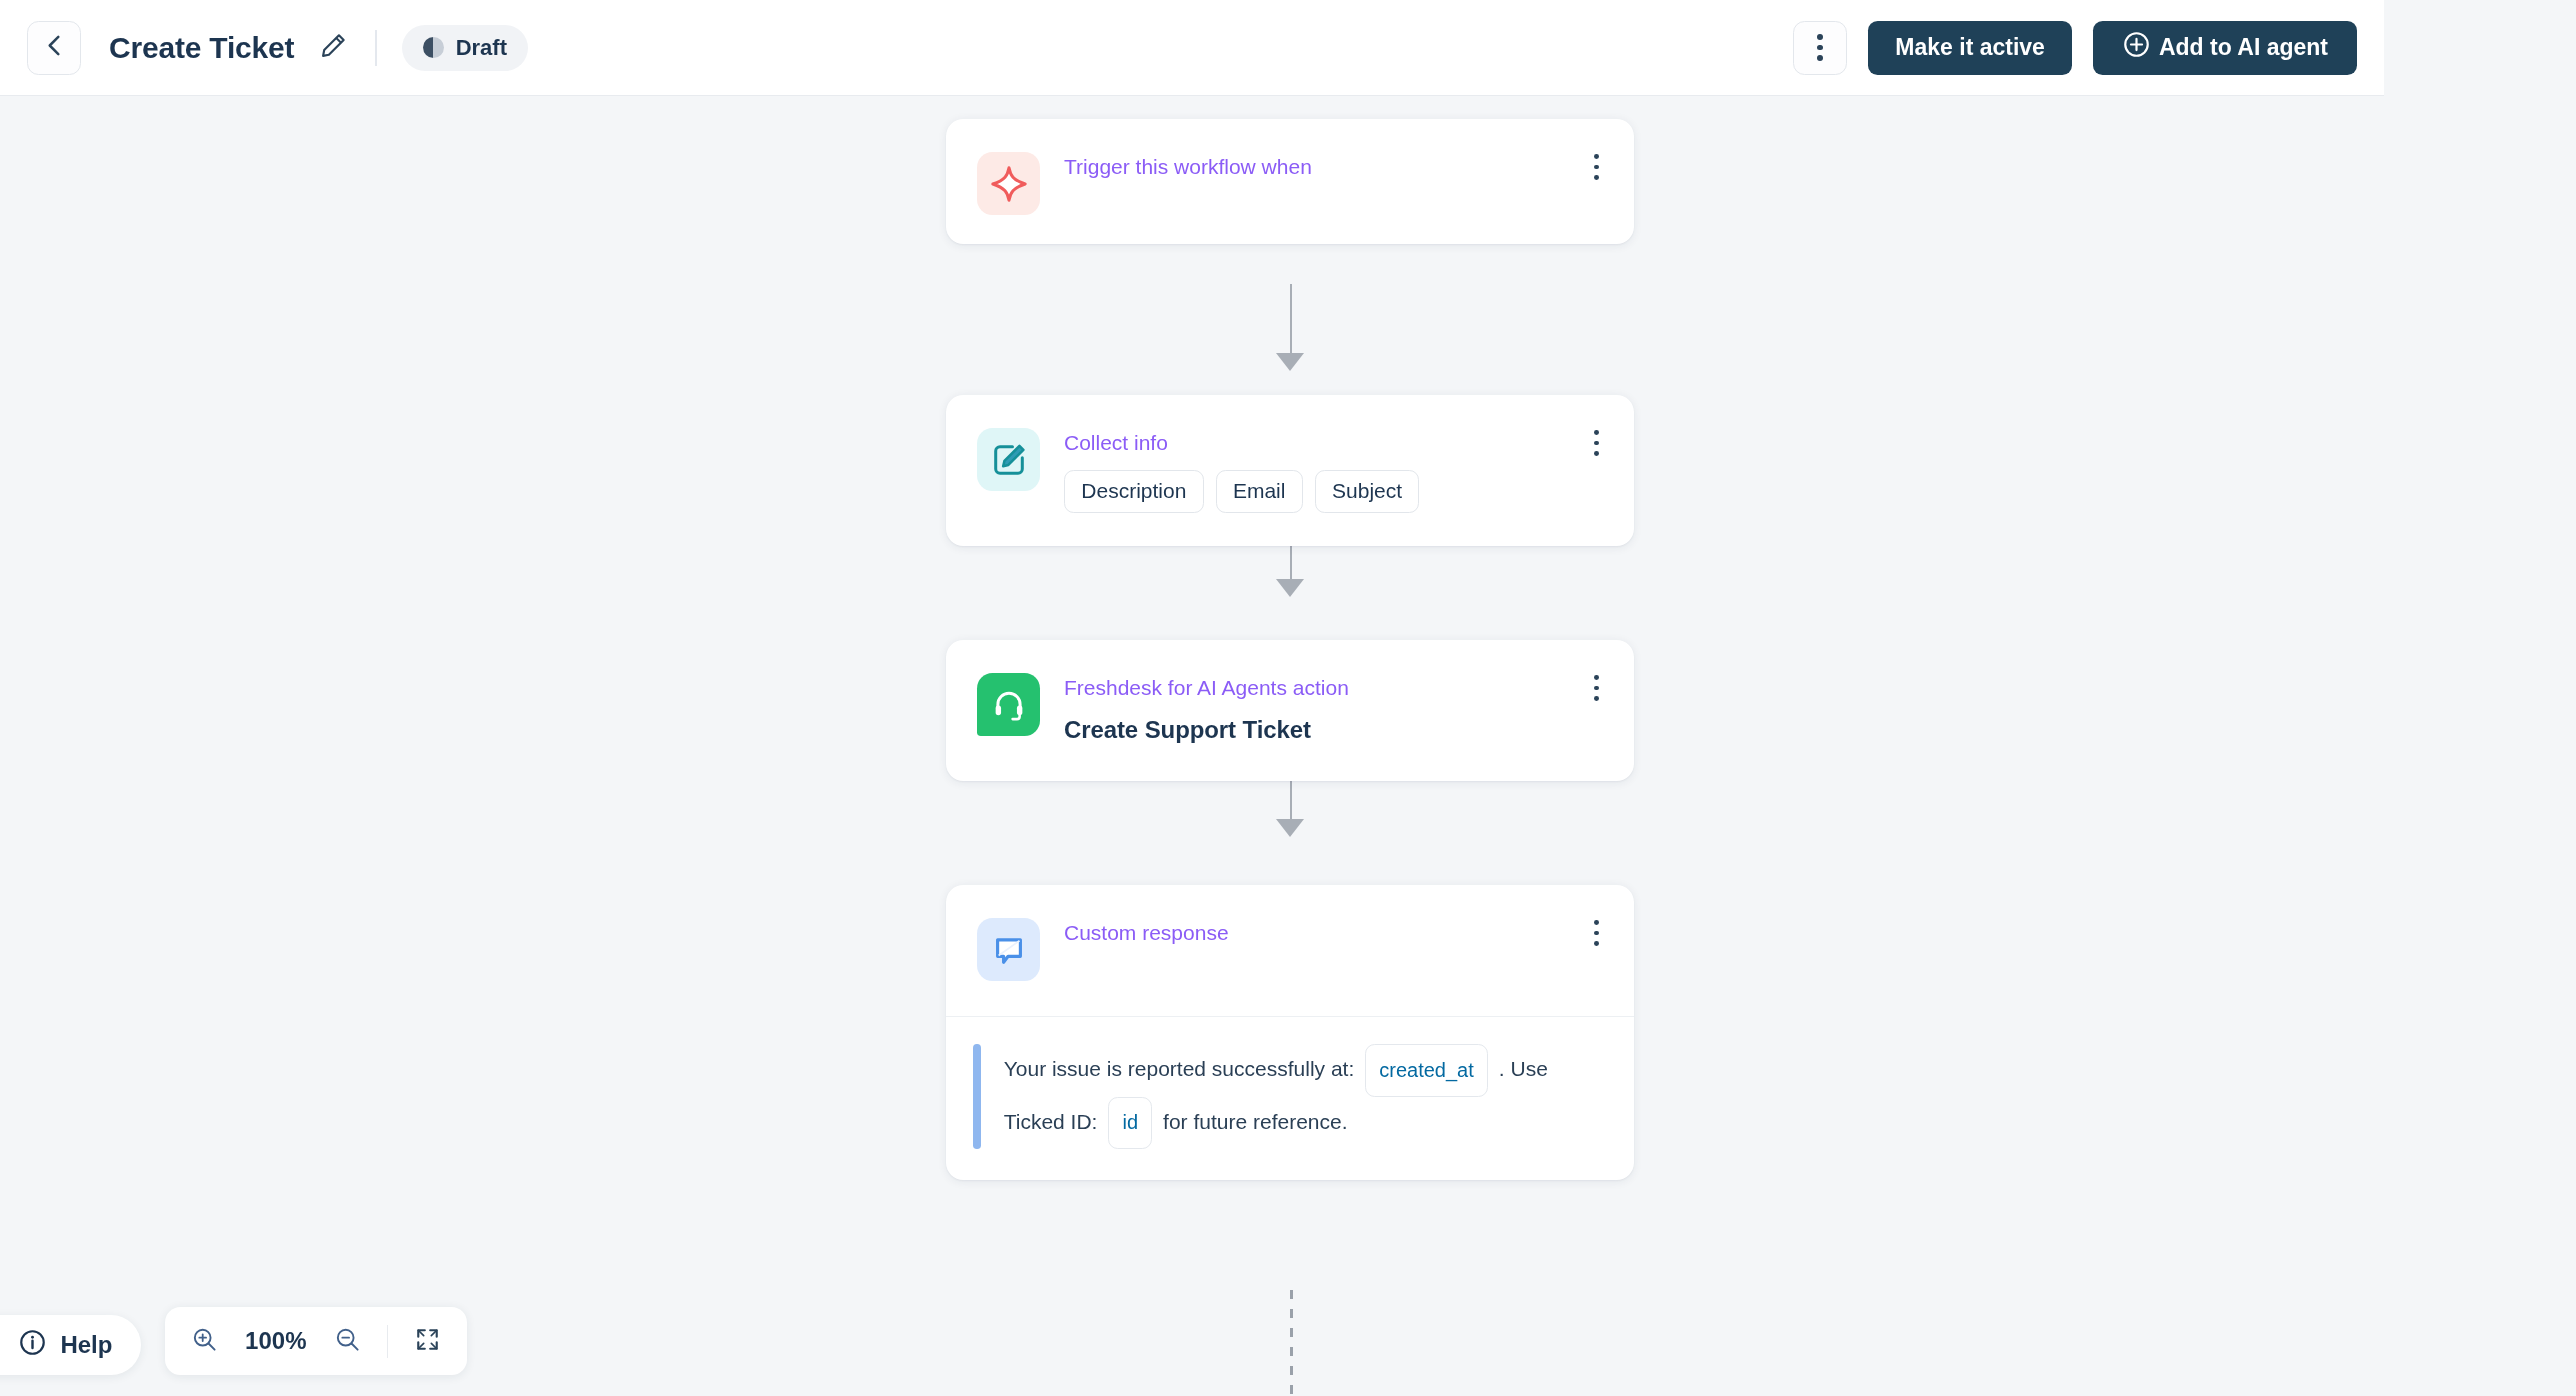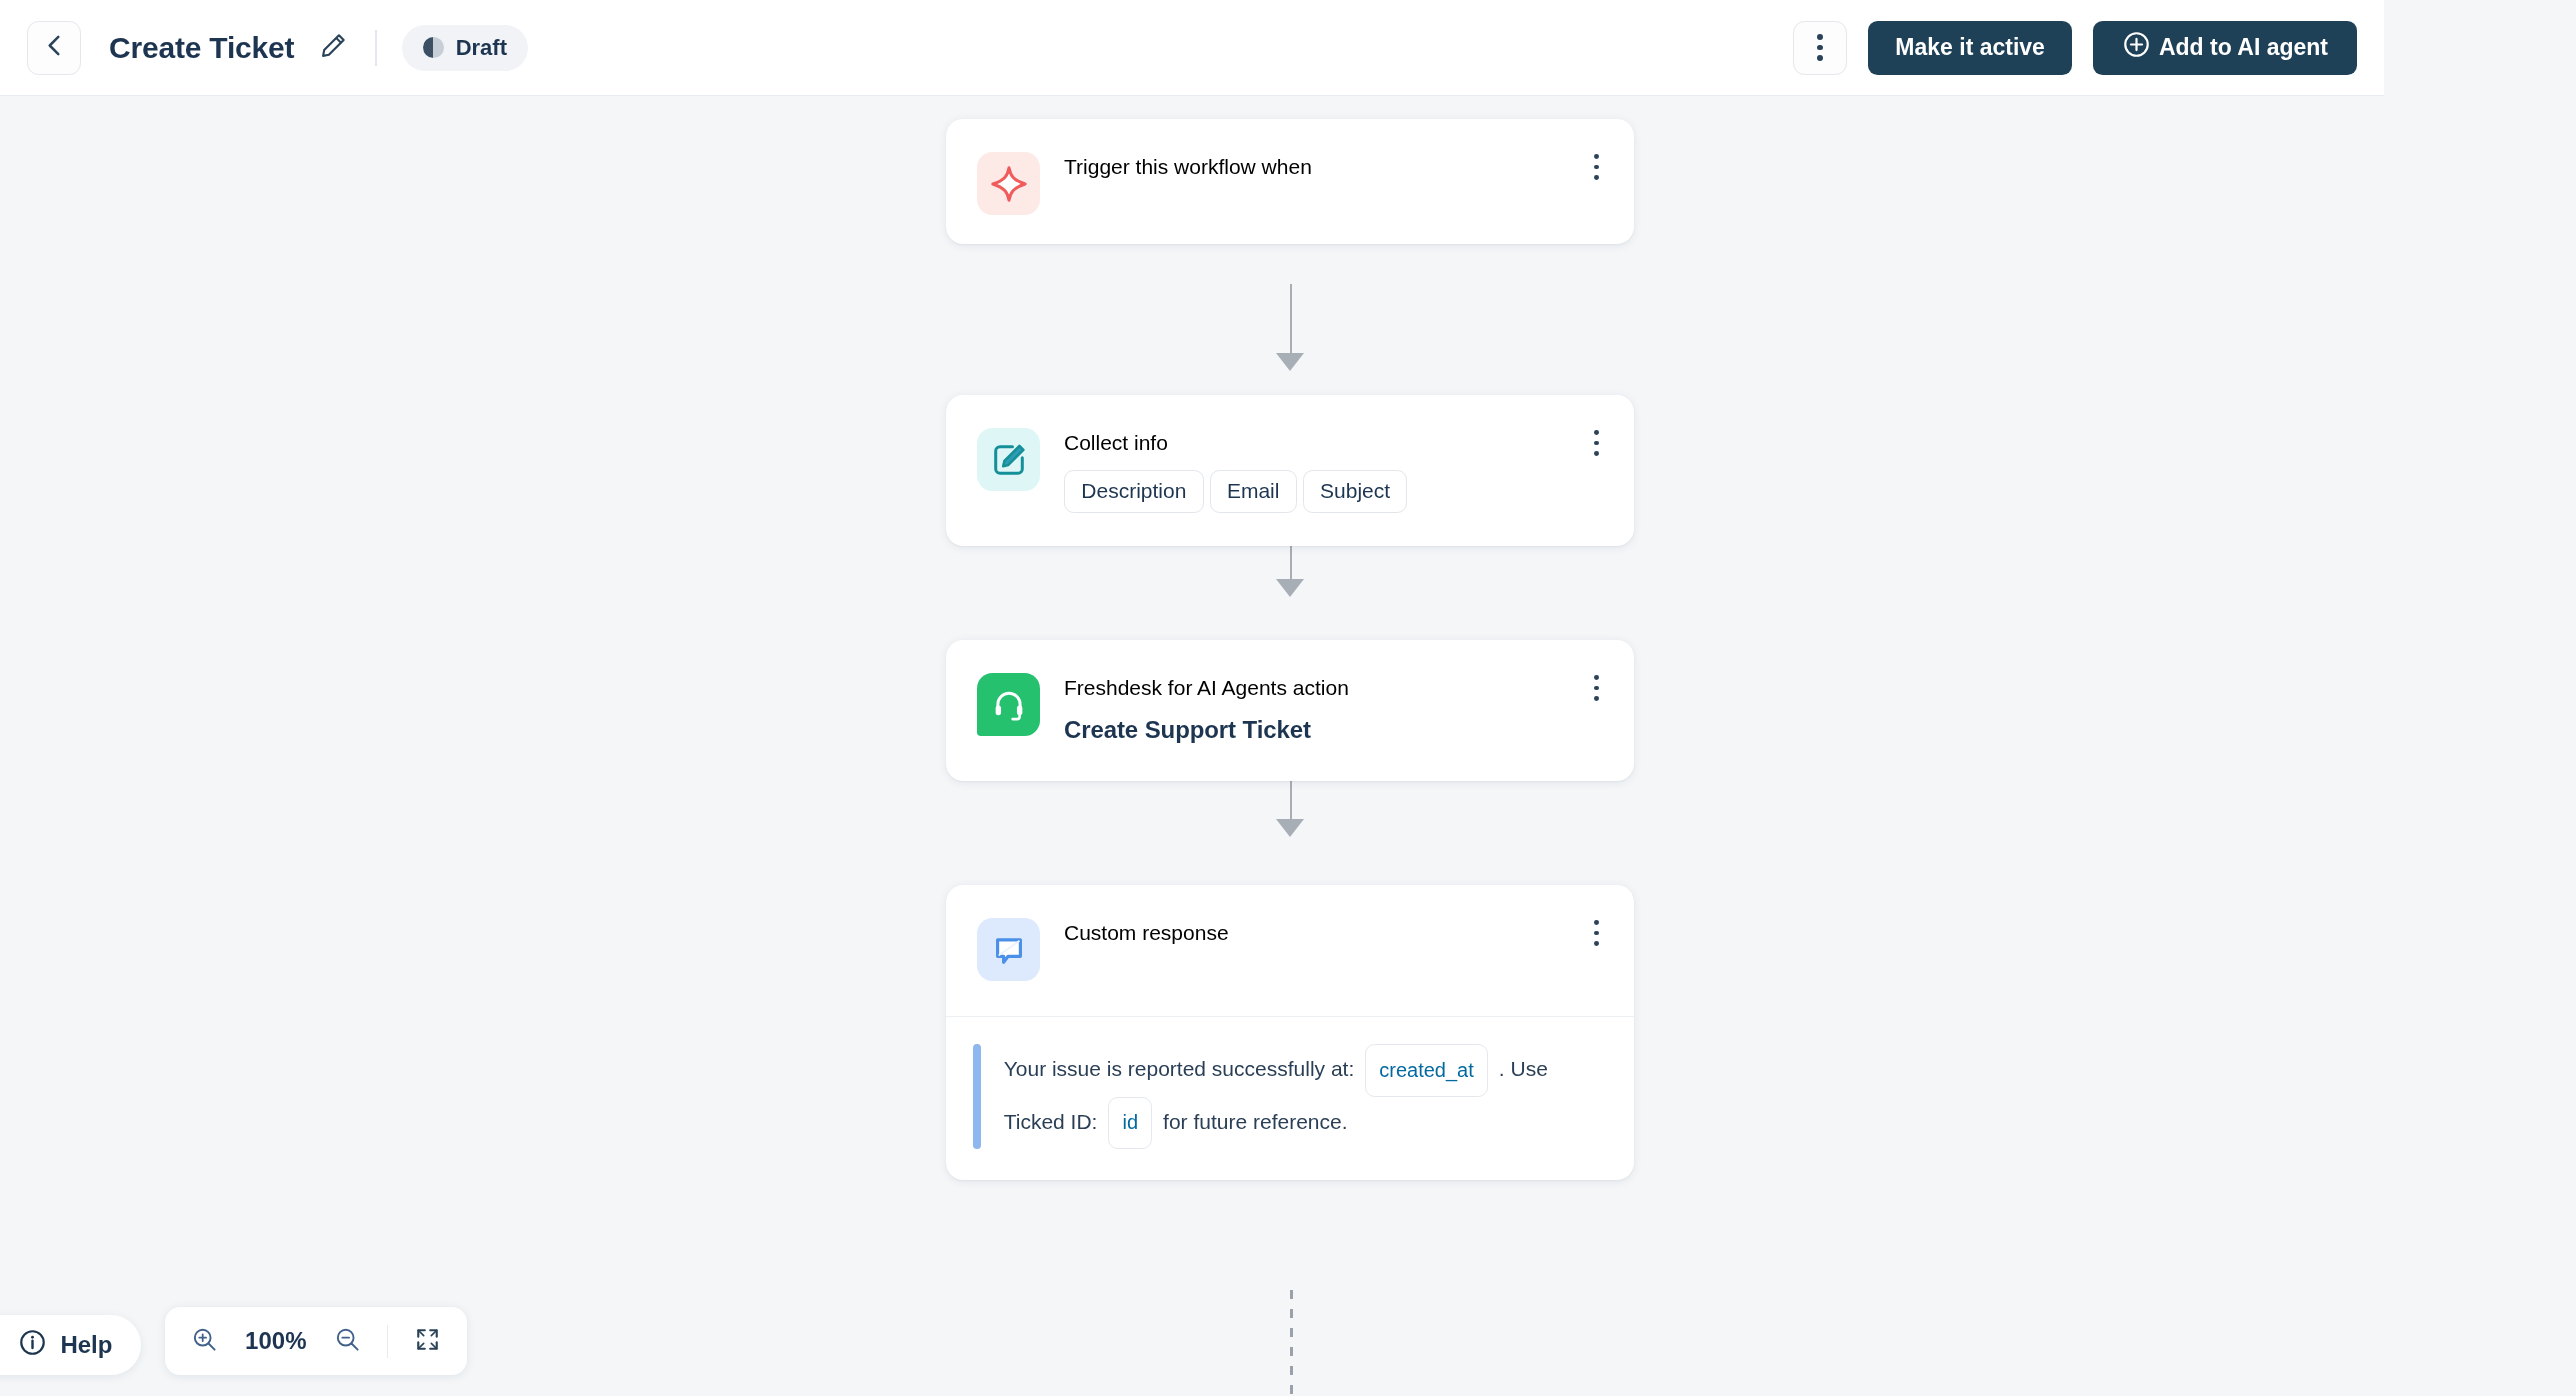--- a/index.html
+++ b/index.html
@@ -108,35 +108,35 @@
     box-shadow: 0 1.9px 9.6px rgba(25,45,70,0.07), 0 1px 1.9px rgba(25,45,70,0.05);
     z-index: 10;
   }
   .node-main { display: flex; padding: 33px 31px 29px 31px; position: relative; }
   .node-icon {
     width: 63px; height: 63px; border-radius: 15.4px;
     flex: 0 0 auto;
     display: flex; align-items: center; justify-content: center;
   }
   .node-body { margin-left: 24px; padding-top: 1.9px; flex: 1 1 auto; min-width: 0; }
-  .node-kicker { font-size: 21px; color: #000000; line-height: 1.25; }
+  .node-kicker { font-size: 21px; color: #8b5cf6; line-height: 1.25; }
   .node-title {
     margin-top: 11.5px;
     font-size: 24px; font-weight: bold; color: #1d3550;
     line-height: 1.38; letter-spacing: -0.1px;
   }
   .node-dots {
     position: absolute; right: 25px; top: 35px;
     width: 25px; height: 38px;
     display: flex; flex-direction: column; align-items: center; justify-content: flex-start;
     gap: 5.8px; cursor: pointer;
   }
   .node-dots i { width: 4.8px; height: 4.8px; border-radius: 50%; background: #2b4359; display: block; }
 
-  .chips { display: flex; gap: 6px; margin-top: 13.4px; flex-wrap: wrap; }
+  .chips { display: flex; gap: 12px; margin-top: 13.4px; flex-wrap: wrap; }
   .chip {
     border: 1px solid #e2e6eb; border-radius: 9.6px;
     background: #ffffff;
     padding: 8.6px 16.3px;
     font-size: 21px; color: #1d3550;
     cursor: pointer; white-space: nowrap;
   }
 
   .node-divider { height: 1px; background: #edf0f3; margin: 0; }
   .node-response { display: flex; padding: 27px 31px 31px 27px; }

